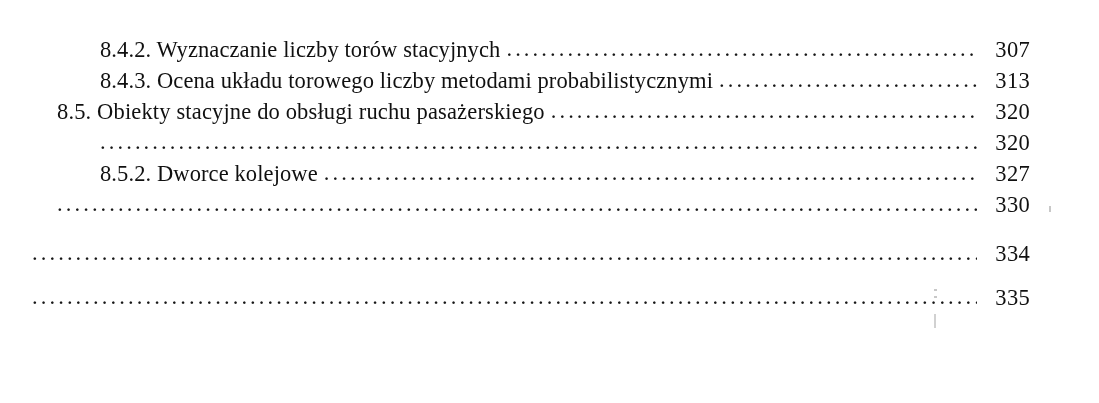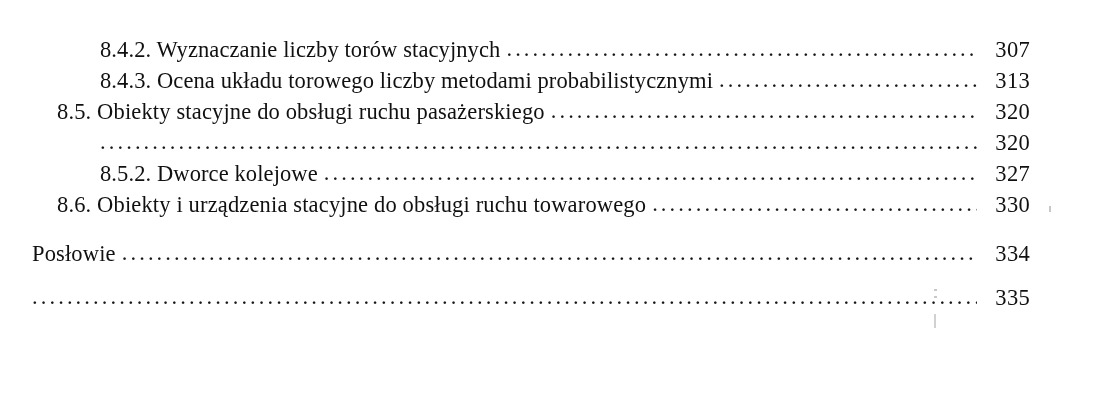--- a/index.html
+++ b/index.html
@@ -110,29 +110,27 @@
       <span class="page-no">320</span>
     </div>
 
     <div class="toc-entry lvl-sub">
       <span class="label">8.5.2. Dworce kolejowe</span>
       <span class="leader">......................................................................................................................................</span>
       <span class="page-no">327</span>
     </div>
 
     <div class="toc-entry lvl-main entry-strong">
-      <span class="label">8.6. Obiekty i urządzenia stacyjne do obsługi ruchu towarowego</span>
       <span class="leader">......................................................................................................................................</span>
       <span class="page-no">330</span>
     </div>
 
     <div class="gap-medium"></div>
 
     <div class="toc-entry lvl-top entry-strong">
-      <span class="label">Posłowie</span>
       <span class="leader">......................................................................................................................................</span>
       <span class="page-no">334</span>
     </div>
 
     <div class="gap-small"></div>
 
     <div class="toc-entry lvl-top entry-strong">
       <span class="leader">......................................................................................................................................</span>
       <span class="page-no">335</span>
     </div>

